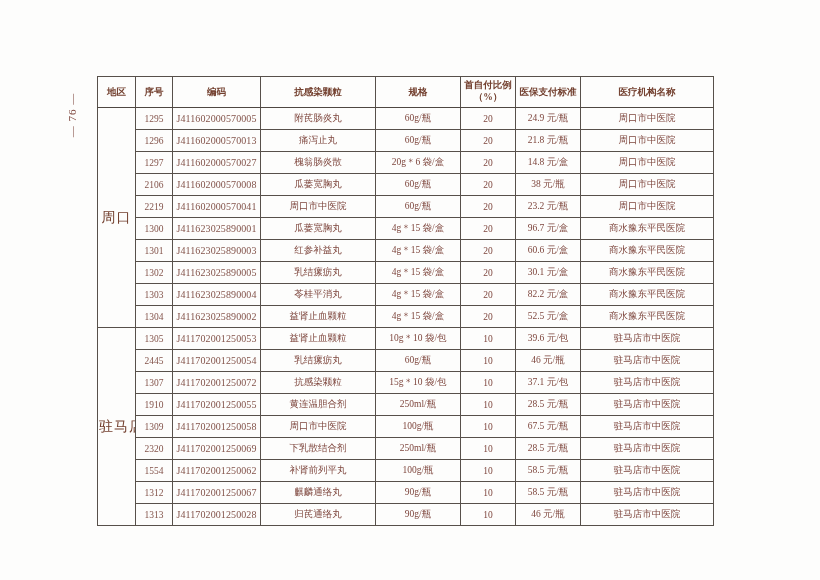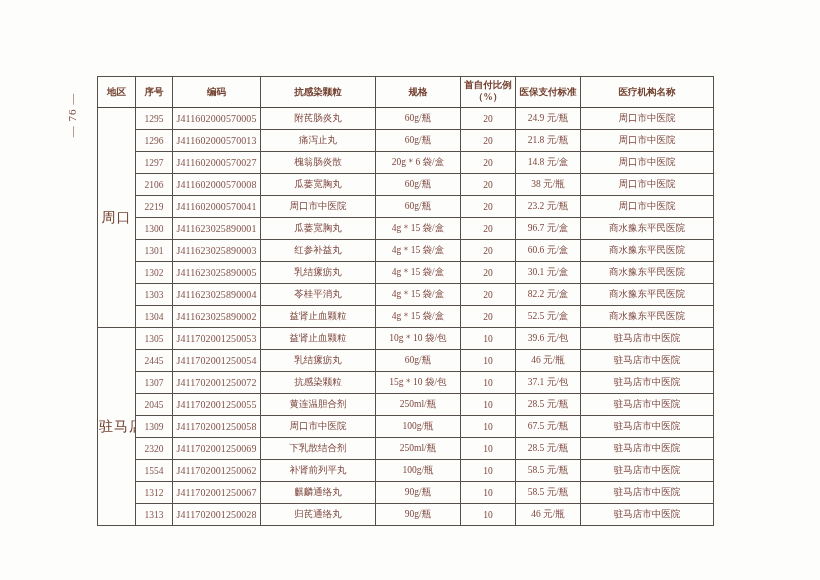--- a/index.html
+++ b/index.html
@@ -218,21 +218,21 @@
           <tr>
       <td class="cell-seq">1307</td>
       <td class="cell-code">J411702001250072</td>
       <td class="cell-name">抗感染颗粒</td>
       <td class="cell-spec">15g＊10 袋/包</td>
       <td class="cell-ratio">10</td>
       <td class="cell-std">37.1 元/包</td>
       <td class="cell-org">驻马店市中医院</td>
     </tr>
           <tr>
-      <td class="cell-seq">2045</td>
+      <td class="cell-seq">1910</td>
       <td class="cell-code">J411702001250055</td>
       <td class="cell-name">黄连温胆合剂</td>
       <td class="cell-spec">250ml/瓶</td>
       <td class="cell-ratio">10</td>
       <td class="cell-std">28.5 元/瓶</td>
       <td class="cell-org">驻马店市中医院</td>
     </tr>
           <tr>
       <td class="cell-seq">1309</td>
       <td class="cell-code">J411702001250058</td>

